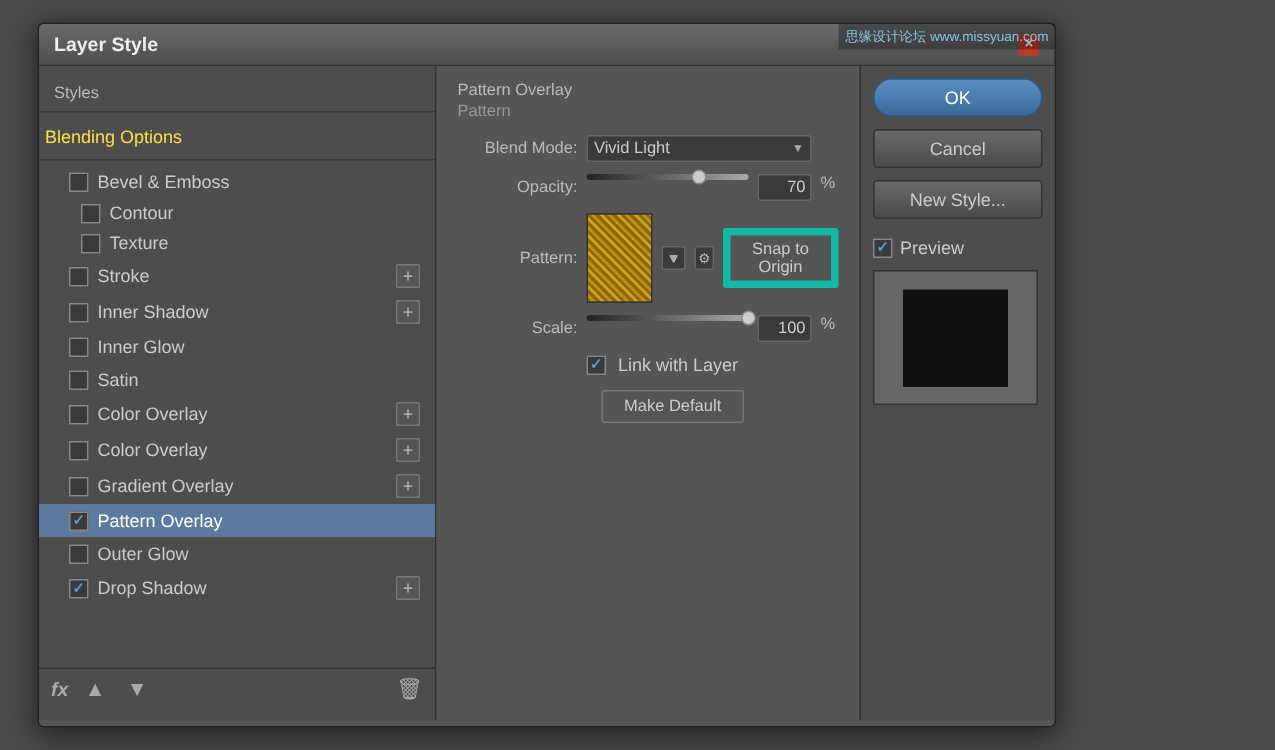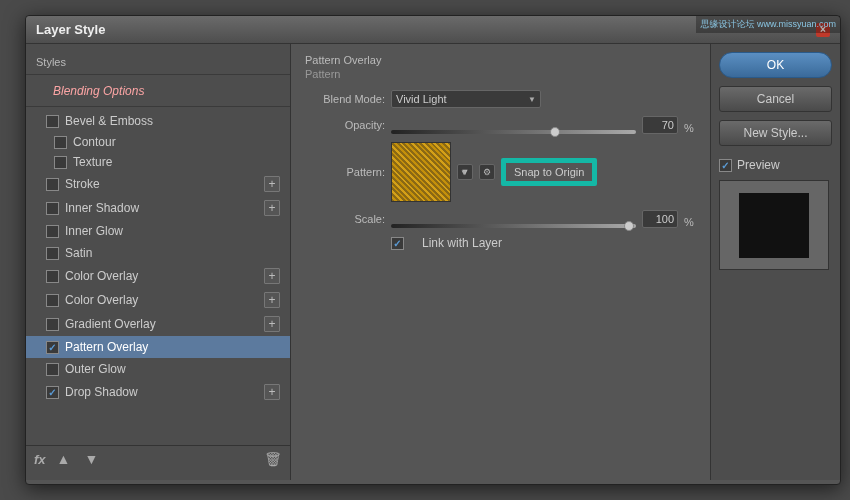--- a/index.html
+++ b/index.html
@@ -10,21 +10,21 @@
       font-family: Arial, sans-serif;
       font-size: 12px;
       color: #ccc;
       overflow: hidden;
     }
 
     .dialog {
       position: absolute;
       top: 15px;
       left: 25px;
-      width: 816px;
+      width: 679px;
       height: 470px;
       background: #555;
       border: 1px solid #222;
       border-radius: 4px;
       box-shadow: 0 4px 20px rgba(0,0,0,0.6);
     }
 
     .title-bar {
       background: linear-gradient(to bottom, #6a6a6a, #4e4e4e);
       padding: 6px 10px;
@@ -147,24 +147,23 @@
 
     .sub-item {
       padding: 3px 10px 3px 28px;
       display: flex;
       align-items: center;
       gap: 6px;
       cursor: pointer;
     }
 
     .blending-options-item {
-      padding: 5px 27px;
-      cursor: pointer;
-      color: #fca5a5;
-      font-style: italic;
+      padding: 5px 4px;
+      cursor: pointer;
+      color: #fde047;
     }
 
     
     .left-bottom {
       margin-top: auto;
       border-top: 1px solid #333;
       padding: 5px 8px;
       display: flex;
       align-items: center;
       gap: 8px;
@@ -252,21 +251,21 @@
       top: 50%;
       transform: translateY(-50%);
       font-size: 8px;
       color: #aaa;
       pointer-events: none;
     }
 
     .slider-container {
       flex: 1;
       display: flex;
-      align-items: flex-end;
+      align-items: flex-start;
       gap: 6px;
     }
 
     .slider {
       flex: 1;
       height: 4px;
       background: linear-gradient(to right, #222, #aaa);
       border-radius: 2px;
       position: relative;
       cursor: pointer;
@@ -344,21 +343,21 @@
       color: #ccc;
       padding: 3px 8px;
       font-size: 11px;
       cursor: pointer;
       border-radius: 2px;
     }
 
     .checkbox-row {
       display: flex;
       align-items: center;
-      gap: 18px;
+      gap: 8px;
     }
 
     .action-row {
       display: flex;
       gap: 10px;
       margin-top: 10px;
     }
 
     .action-btn {
       background: #555;
@@ -636,20 +635,21 @@
       <div class="form-row">
         <span class="form-label"></span>
         <div class="checkbox-row">
           <div class="checkbox checked"></div>
           <span>Link with Layer</span>
         </div>
       </div>
 
       <div class="action-row">
         <span style="width:86px; display:inline-block;"></span>
+        <button class="action-btn">Make Default</button>
       </div>
     </div>
 
     <div class="right-panel">
       <button class="right-btn primary">OK</button>
       <button class="right-btn">Cancel</button>
       <button class="right-btn">New Style...</button>
 
       <div class="preview-section">
         <div class="preview-label-row">

